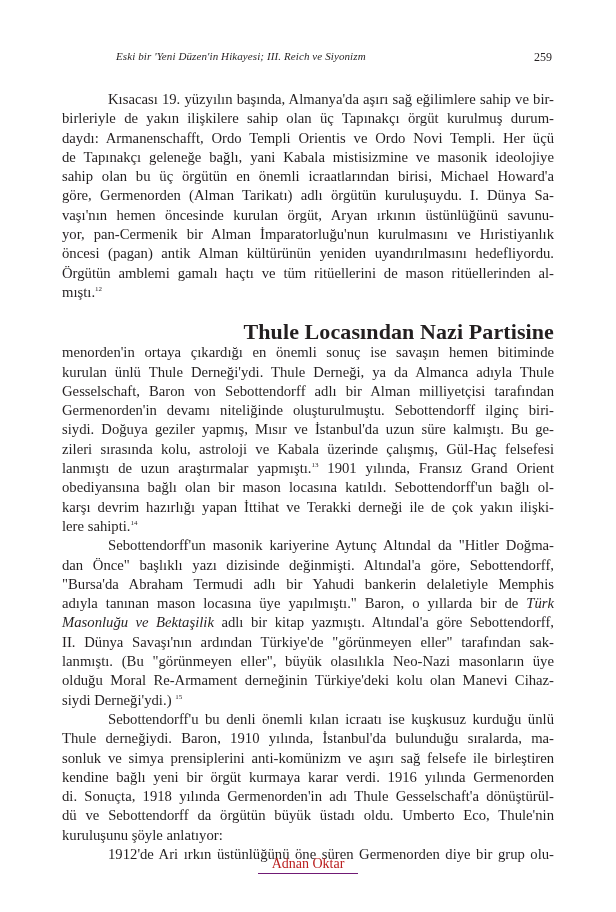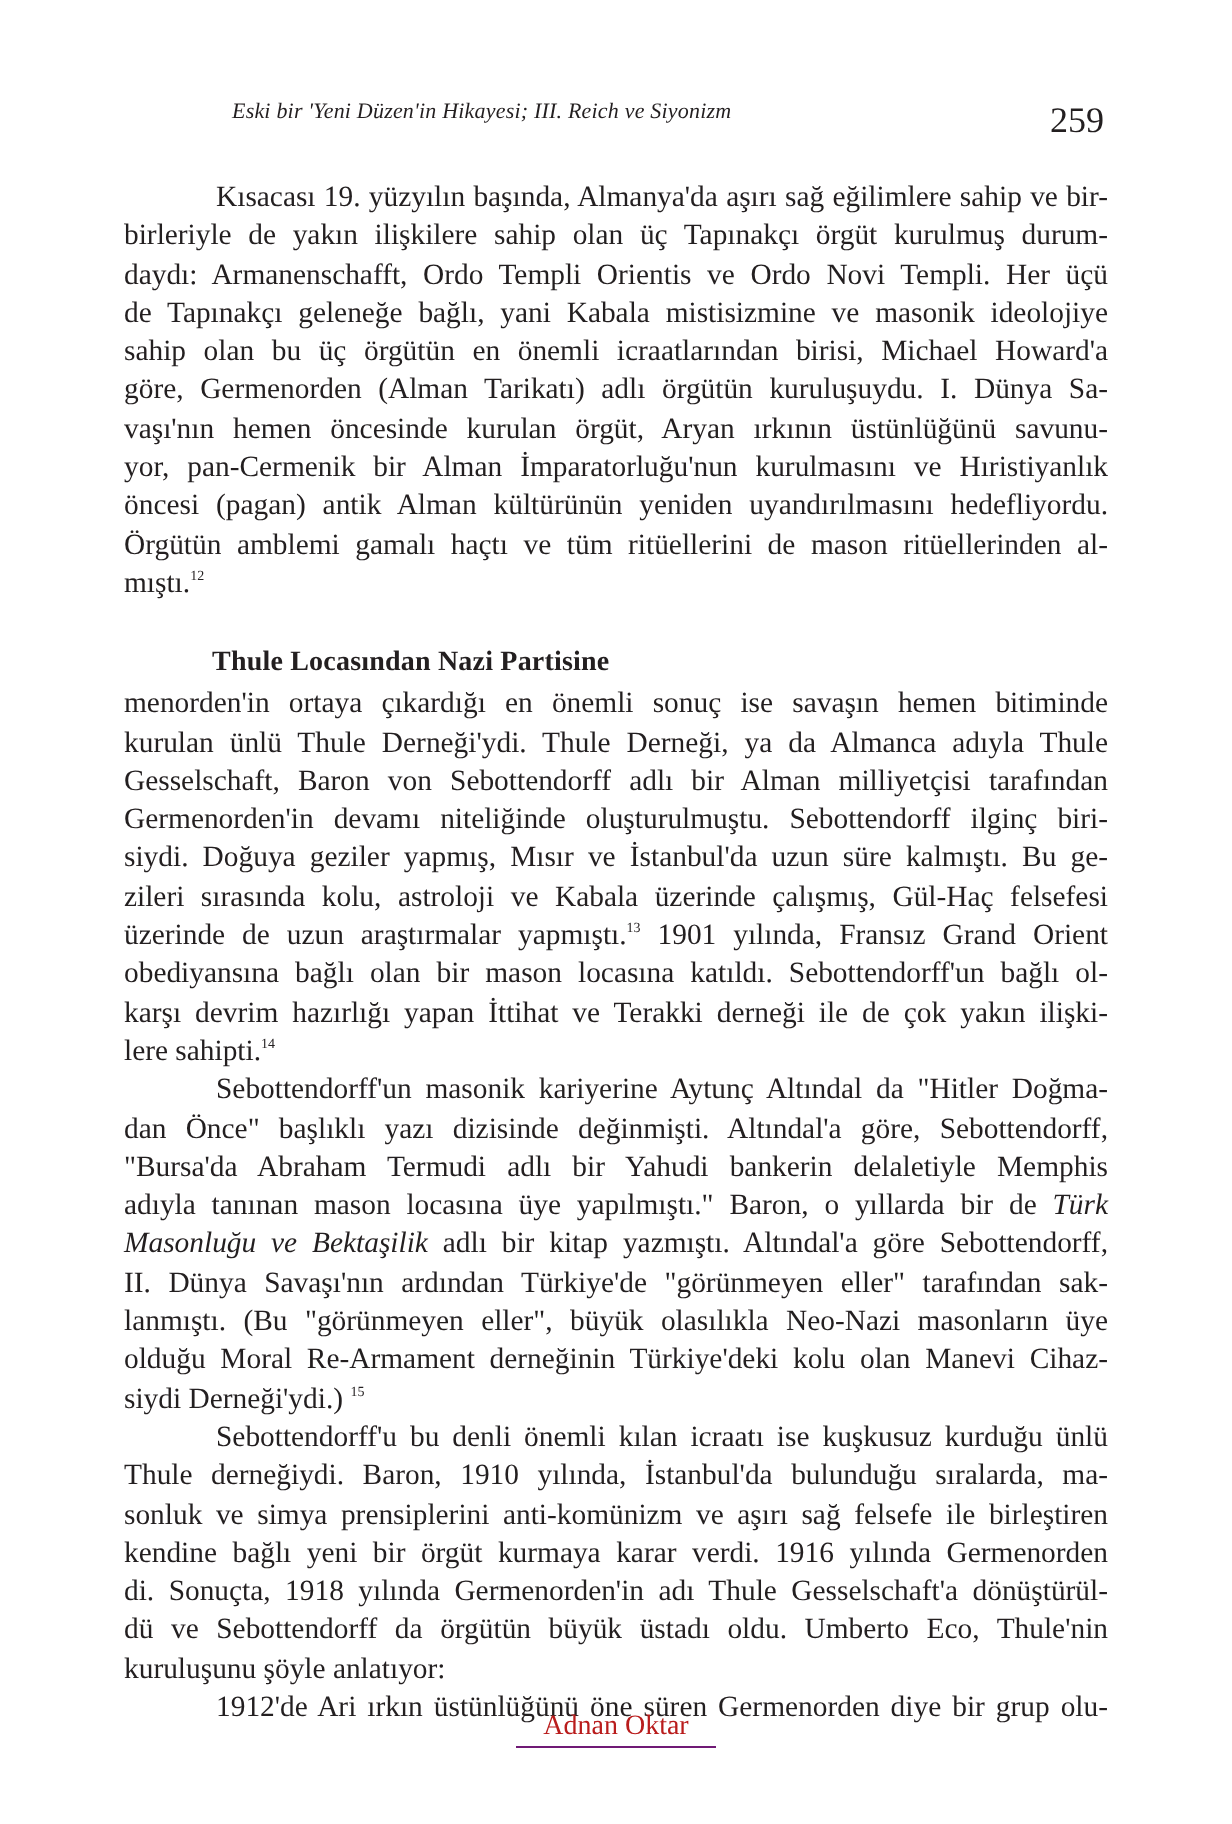--- a/index.html
+++ b/index.html
@@ -1,26 +1,26 @@
 <!DOCTYPE html>
 <html><head>
 <meta charset="utf-8">
 <style>
   html, body { margin: 0; padding: 0; background: #ffffff; }
   body { width: 616px; height: 912px; position: relative; overflow: hidden;
          font-family: "Liberation Serif", "DejaVu Serif", serif; color: #231f20; }
   .header { position: absolute; top: 50px; left: 60px; width: 496px; height: 24px; }
   .running-title { position: absolute; left: 56px; top: 0; font-style: italic; font-size: 11px; letter-spacing: 0.1px; }
-  .page-number { position: absolute; right: 4px; top: 0; font-size: 18px; }
+  .page-number { position: absolute; right: 4px; top: 0; font-size: 12px; }
   .body-text { position: absolute; left: 62px; top: 90px; width: 492px; font-size: 14.7px; line-height: 19.3px; }
   .line { display: block; height: 19.3px; white-space: nowrap; text-align: justify; text-align-last: justify; }
   .line.last { text-align-last: left; }
   .line.indent { padding-left: 46px; }
   sup { font-size: 7px; vertical-align: 6px; line-height: 0; }
-  .section-heading { display: block; font-weight: bold; font-size: 14px; padding-left: 44px; height: 19px; line-height: 19px; margin-top: 20px; margin-bottom: 2px; letter-spacing: 0.1px; }
+  .section-heading { display: block; font-weight: bold; font-size: 22px; padding-left: 44px; height: 19px; line-height: 19px; margin-top: 20px; margin-bottom: 2px; letter-spacing: 0.1px; text-align: right; }
   em.book { font-style: italic; }
   .footer { position: absolute; top: 854px; left: 0; width: 616px; text-align: center; }
   .footer-author { display: inline-block; font-size: 14px; padding: 0 14px 1px 14px; border-bottom: 1px solid #701a75; color: #b91c1c; }
 </style>
 </head>
 <body>
 
 <div class="header">
   <span class="running-title">Eski bir 'Yeni Düzen'in Hikayesi; III. Reich ve Siyonizm</span>
   <span class="page-number">259</span>
@@ -44,21 +44,21 @@
 
   <span class="section-heading">Thule Locasından Nazi Partisine</span>
 
   <div>
     <span class="line">menorden'in ortaya çıkardığı en önemli sonuç ise savaşın hemen bitiminde</span>
     <span class="line">kurulan ünlü Thule Derneği'ydi. Thule Derneği, ya da Almanca adıyla Thule</span>
     <span class="line">Gesselschaft, Baron von Sebottendorff adlı bir Alman milliyetçisi tarafından</span>
     <span class="line">Germenorden'in devamı niteliğinde oluşturulmuştu. Sebottendorff ilginç biri-</span>
     <span class="line">siydi. Doğuya geziler yapmış, Mısır ve İstanbul'da uzun süre kalmıştı. Bu ge-</span>
     <span class="line">zileri sırasında kolu, astroloji ve Kabala üzerinde çalışmış, Gül-Haç felsefesi</span>
-    <span class="line"><span>üzerinde de uzun araştırmalar yapmıştı.</span><sup>13</sup><span> 1901 yılında, Fransız Grand Orient</span></span>
+    <span class="line"><span>lanmıştı de uzun araştırmalar yapmıştı.</span><sup>13</sup><span> 1901 yılında, Fransız Grand Orient</span></span>
     <span class="line">obediyansına bağlı olan bir mason locasına katıldı. Sebottendorff'un bağlı ol-</span>
     <span class="line">karşı devrim hazırlığı yapan İttihat ve Terakki derneği ile de çok yakın ilişki-</span>
     <span class="line last"><span>lere sahipti.</span><sup>14</sup></span>
   </div>
 
   <div>
     <span class="line indent">Sebottendorff'un masonik kariyerine Aytunç Altındal da "Hitler Doğma-</span>
     <span class="line">dan Önce" başlıklı yazı dizisinde değinmişti. Altındal'a göre, Sebottendorff,</span>
     <span class="line">"Bursa'da Abraham Termudi adlı bir Yahudi bankerin delaletiyle Memphis</span>
     <span class="line"><span>adıyla tanınan mason locasına üye yapılmıştı." Baron, o yıllarda bir de </span><em class="book">Türk</em></span>

